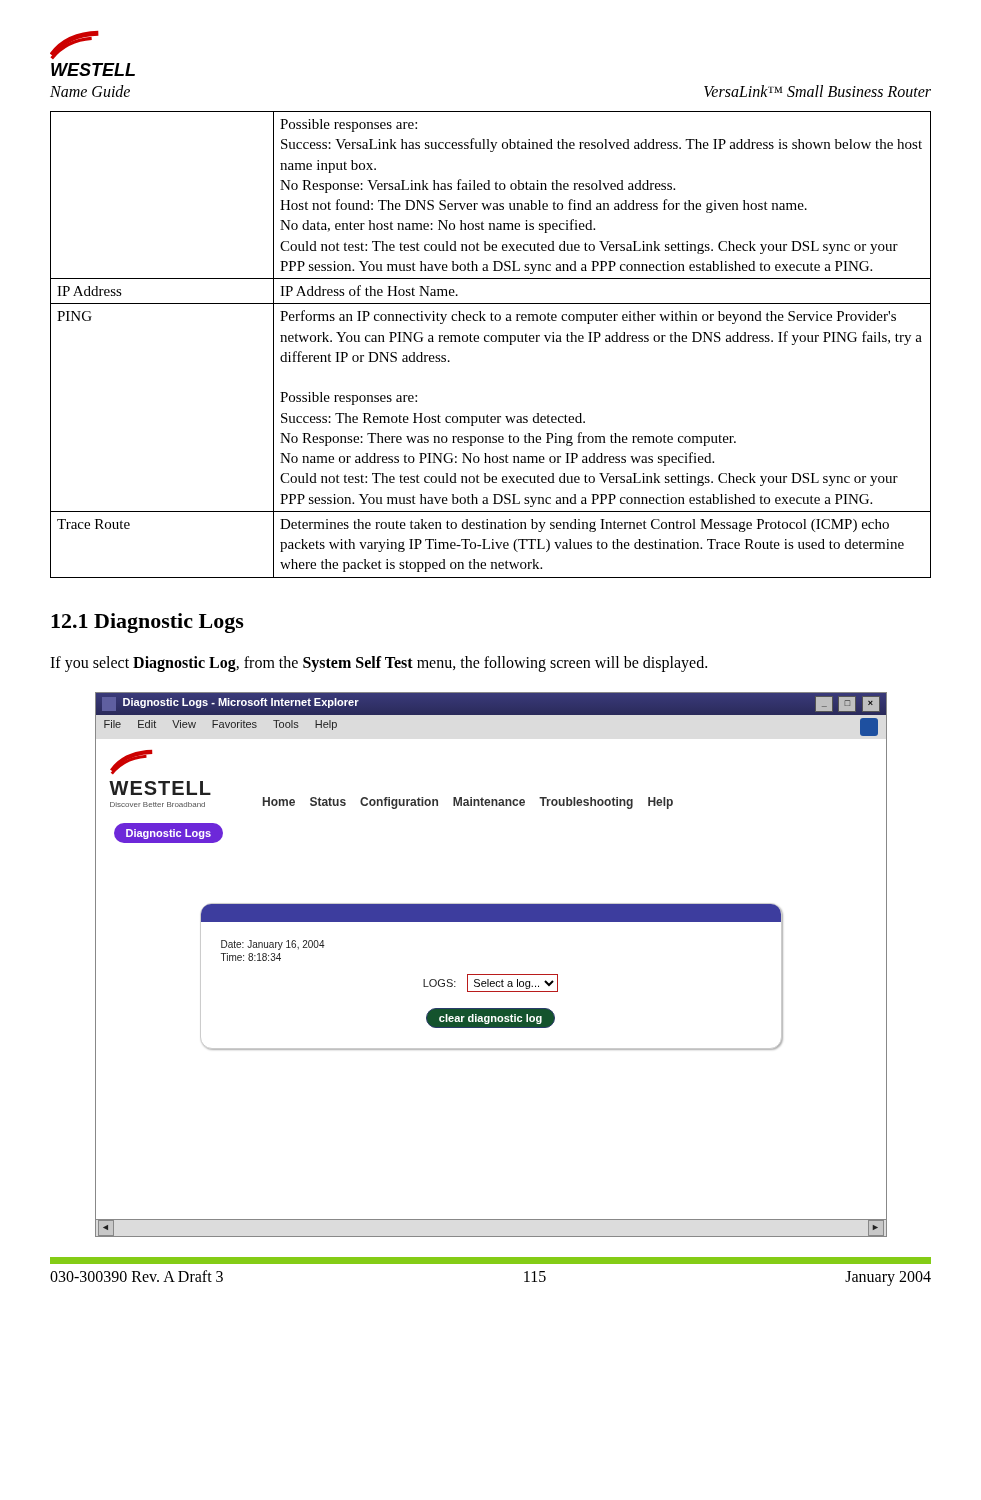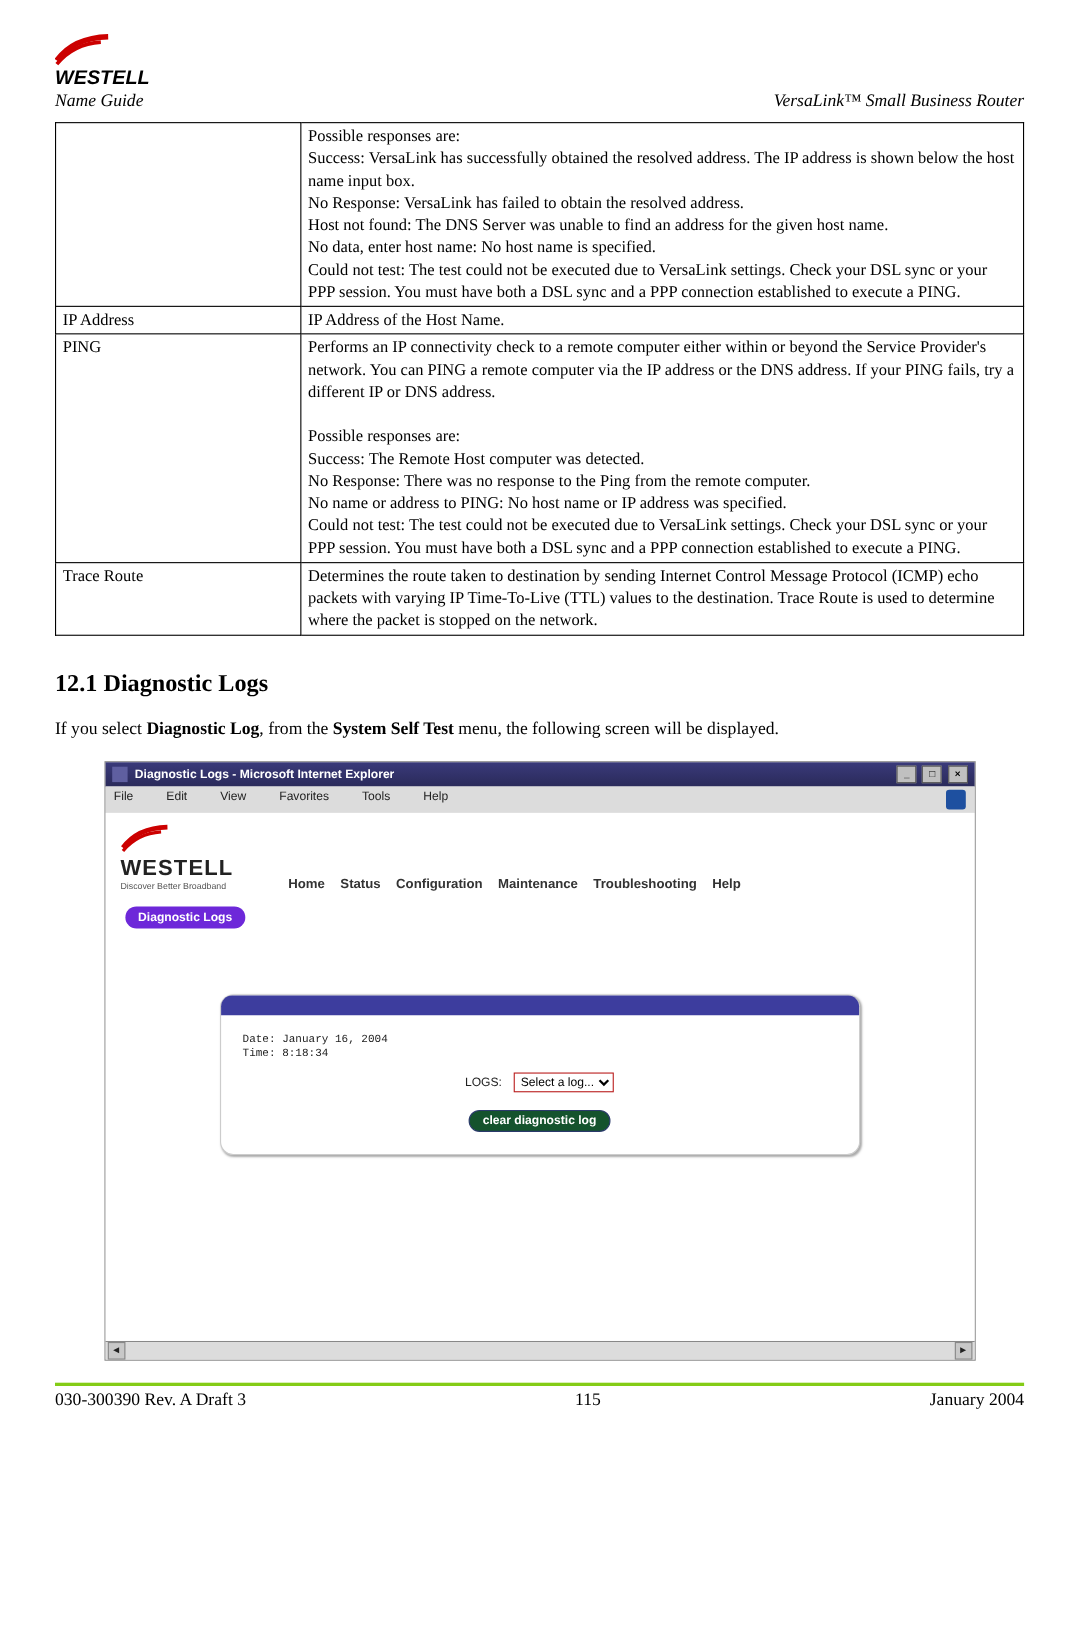--- a/index.html
+++ b/index.html
@@ -73,21 +73,21 @@
     text-align:center; line-height:12px; font-size:9px; color:#000;
   }
   .menubar {
     background:#dcdcdc;
     padding: 3px 8px;
     display:flex;
     gap: 14px;
     font-size: 11px;
     justify-content:space-between;
   }
-  .menubar-left { display:flex; gap:30px; }
+  .menubar-left { display:flex; gap:16px; }
   .ie-logo { width:18px; height:18px; background:#1e50a0; border-radius:3px; }
   .content-area {
     background: #fff;
     min-height: 430px;
     padding: 10px 14px 40px 14px;
     position:relative;
   }
   .brand-row { display:flex; align-items:flex-end; gap:20px; margin-bottom:10px; }
   .brand-block .brand-name {
     font-family: Arial, sans-serif;
@@ -115,21 +115,21 @@
     border-radius: 12px;
     padding: 20px;
     box-shadow: 1px 1px 2px #aaa;
   }
   .panel-header {
     height: 18px;
     background:#3d3d9e;
     border-radius: 10px 10px 0 0;
     margin:-20px -20px 16px -20px;
   }
-  .panel .meta { font-size:10px; color:#222; line-height:1.3; margin-bottom:10px;font-family:Liberation Mono, monospace; }
+  .panel .meta { font-size:10px; color:#222; line-height:1.3; margin-bottom:10px; }
   .panel .logs-row {
     text-align:center;
     margin-bottom:16px;
     font-size:11px;
   }
   .panel .logs-row label { margin-right:8px; }
   .panel select {
     font-size:11px;
     background:#fff;
     border:1px solid #b91c1c;
@@ -155,21 +155,21 @@
     justify-content:space-between;
     align-items:center;
     padding:0 2px;
   }
   .scroll-arrow {
     width:14px; height:14px; background:#c8c8c8; border:1px solid #888;
     font-size:9px; text-align:center; line-height:12px;
   }
 
   .footer {
-    border-top: 3px solid #84cc16;
+    border-top: 7px solid #84cc16;
     padding-top: 4px;
     display:flex;
     justify-content: space-between;
     font-size:16px;
     margin-top:20px;
   }
 </style>
 </head>
 <body>
 

